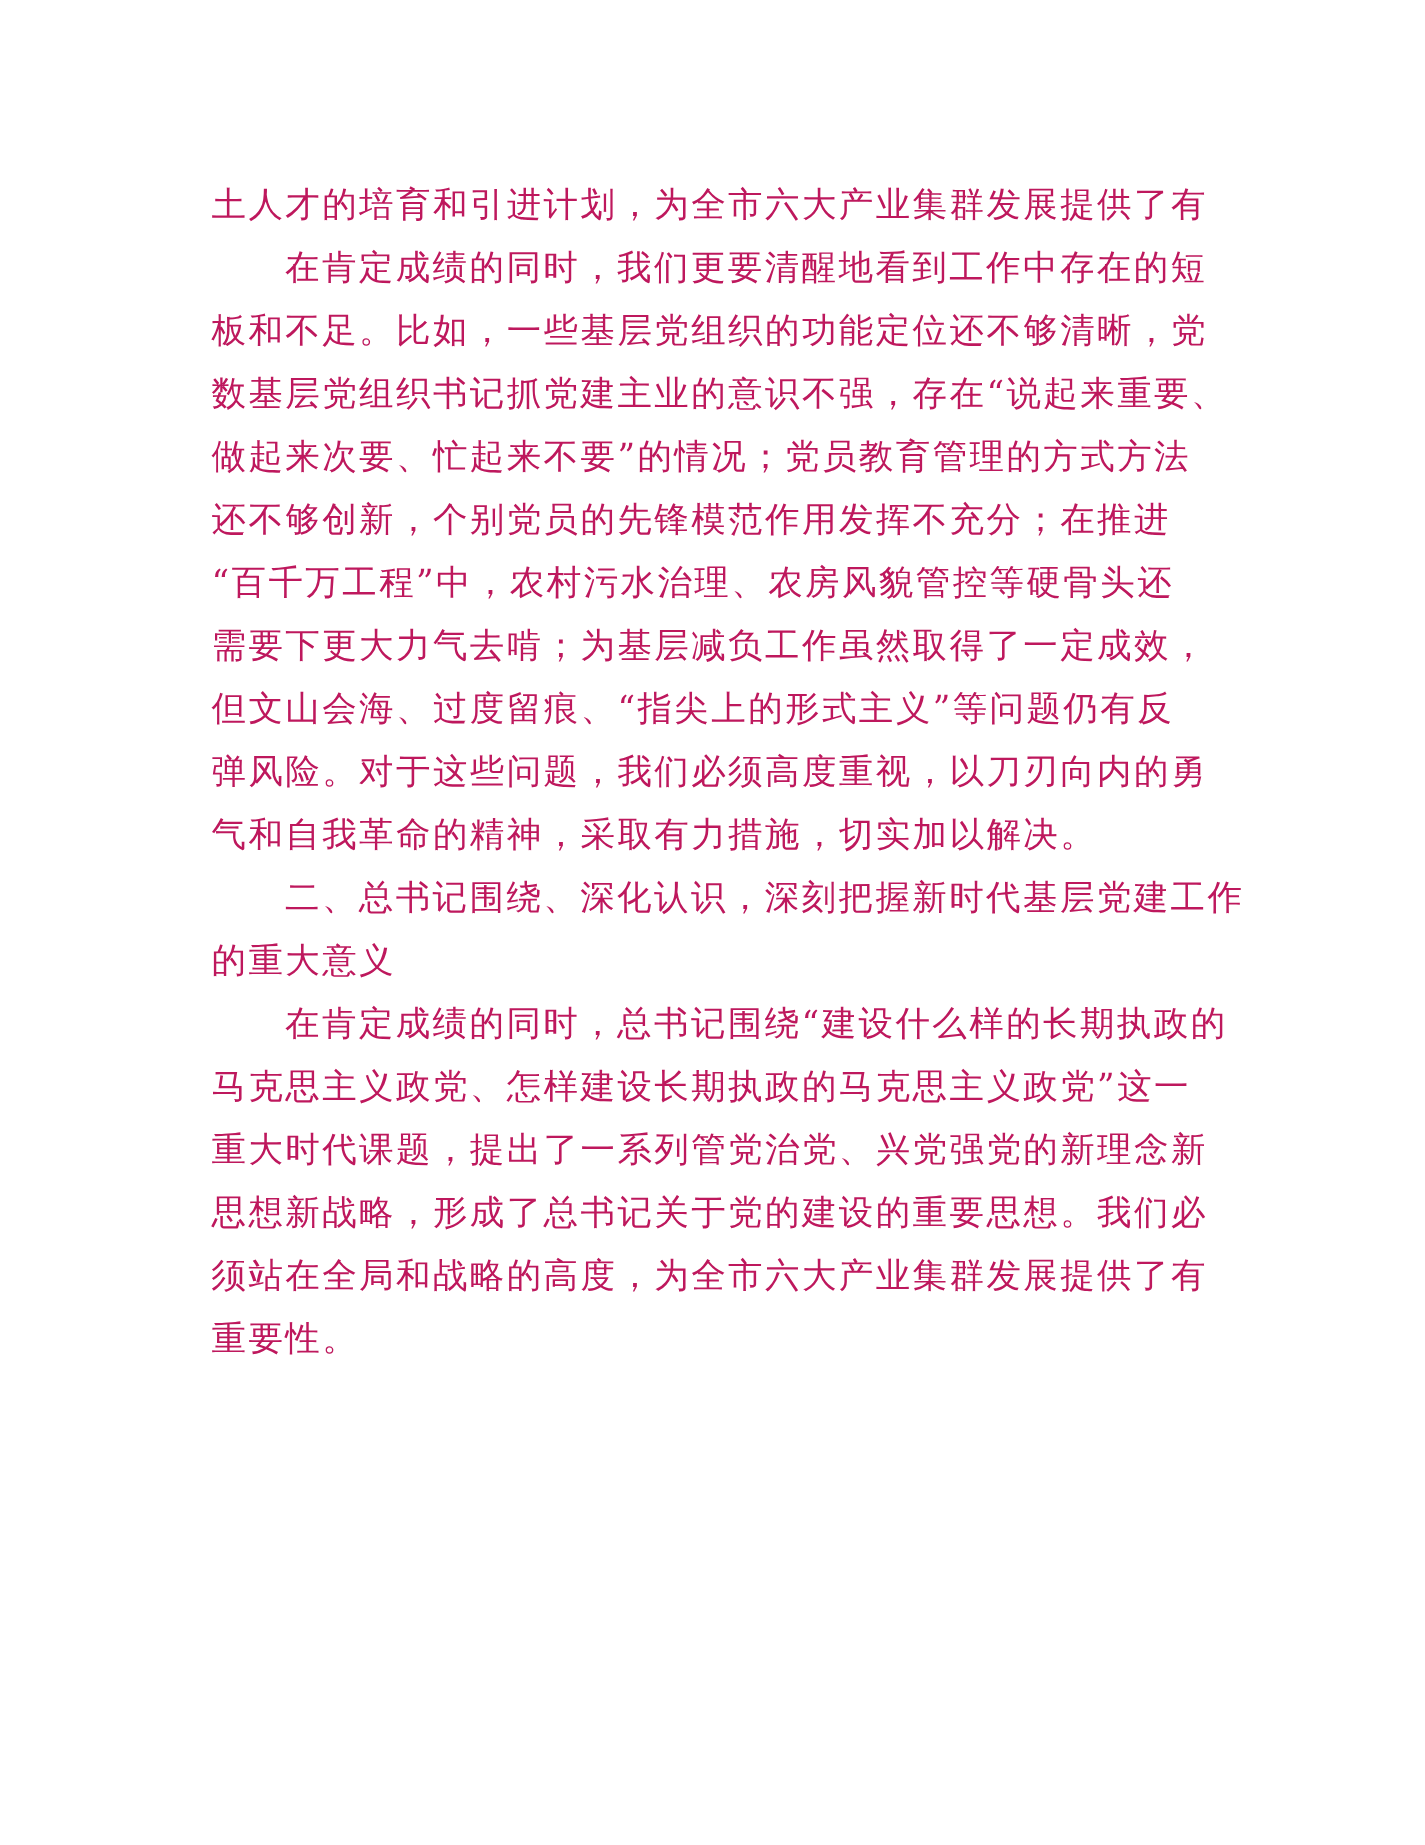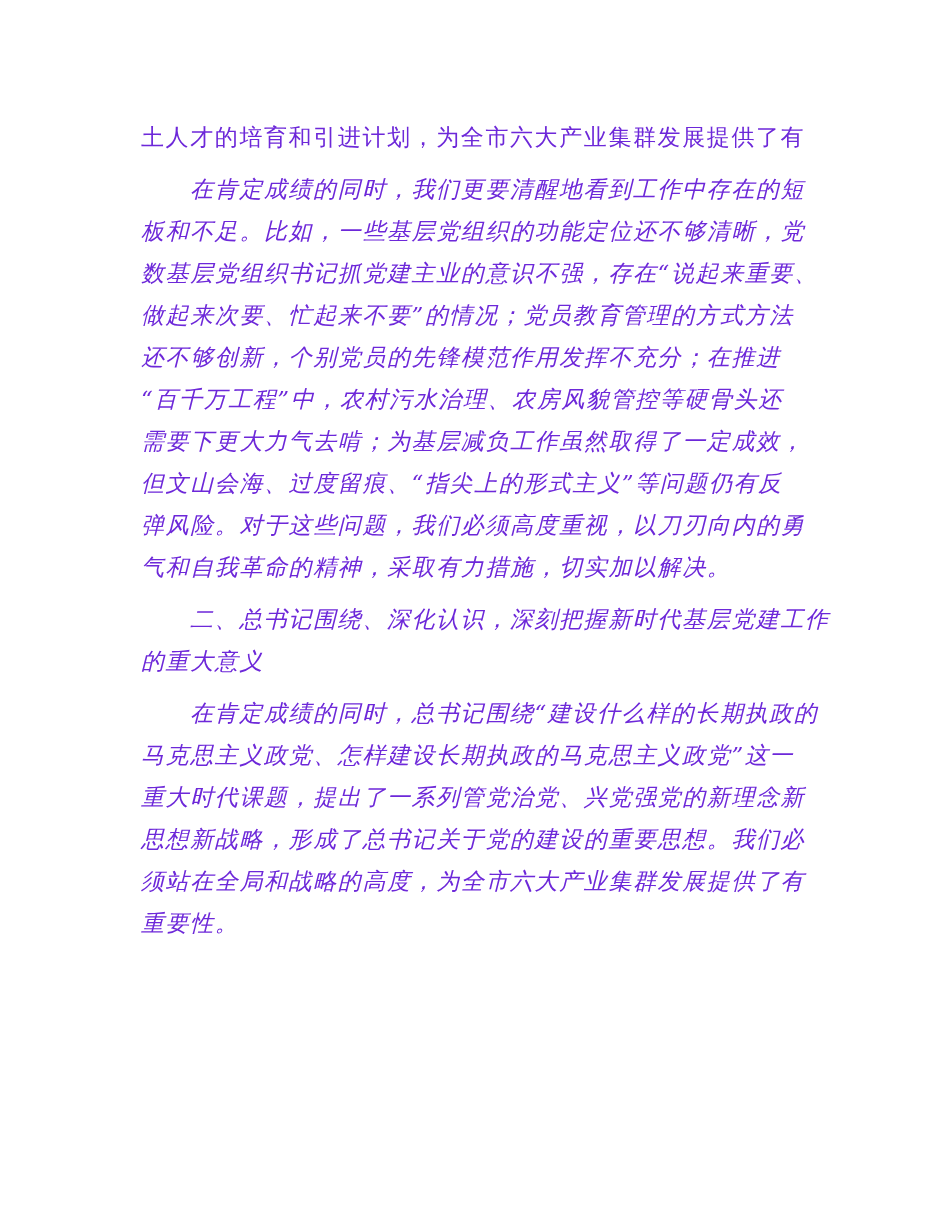--- a/index.html
+++ b/index.html
@@ -19,38 +19,37 @@
       top: 0;
       width: 950px;
       height: 1230px;
       background: #ffffff;
     }
     .content {
       position: absolute;
       left: 141px;
       top: 116px;
       width: 672px;
-      color: #6d28d9;
+      color: #be185d;
       font-family: "DejaVu Serif", "Liberation Serif", serif;
       font-size: 23px;
       letter-spacing: 1.6px;
     }
     .line {
       display: block;
       height: 42px;
       line-height: 42px;
       white-space: nowrap;
       overflow: visible;
     }
     .para {
       display: block;
     }
     .para + .para {
-      margin-top: 10px;
-      font-style: italic;
+      margin-top: 0;
     }
     .indent {
       padding-left: 49px;
     }
   </style>
 </head>
 <body>
 
 <div class="page">
   <div class="content">

